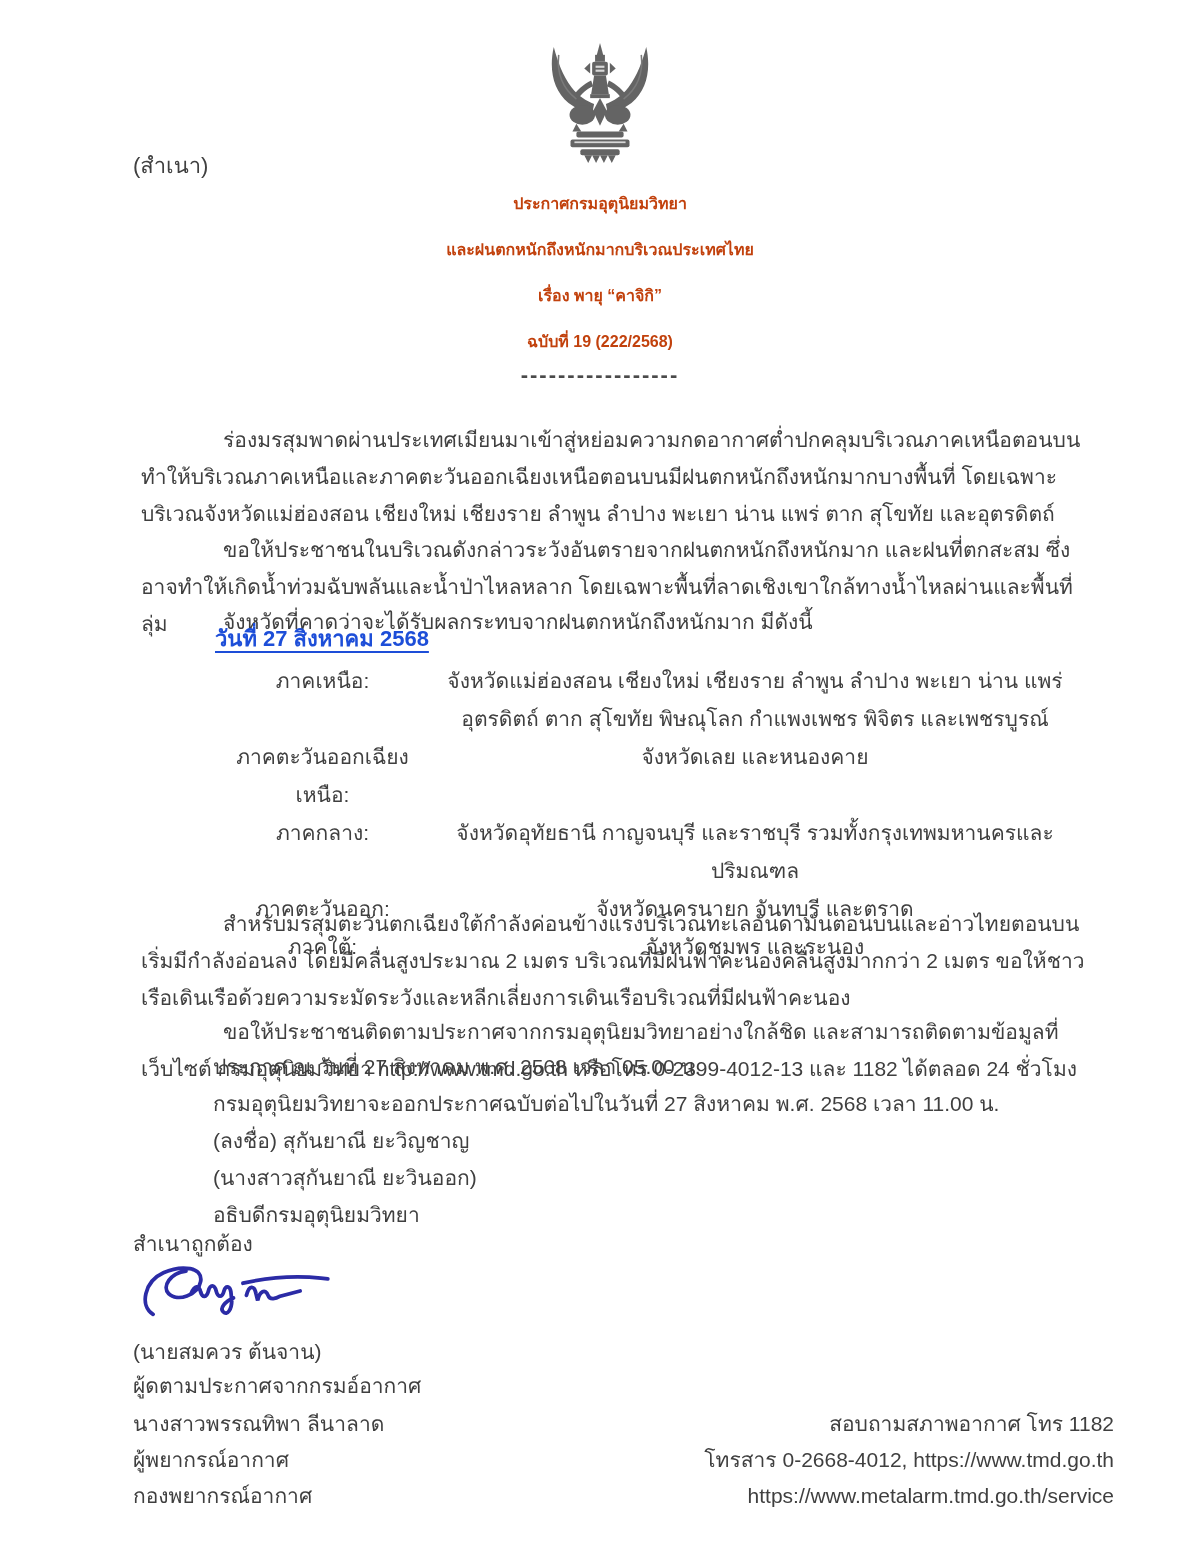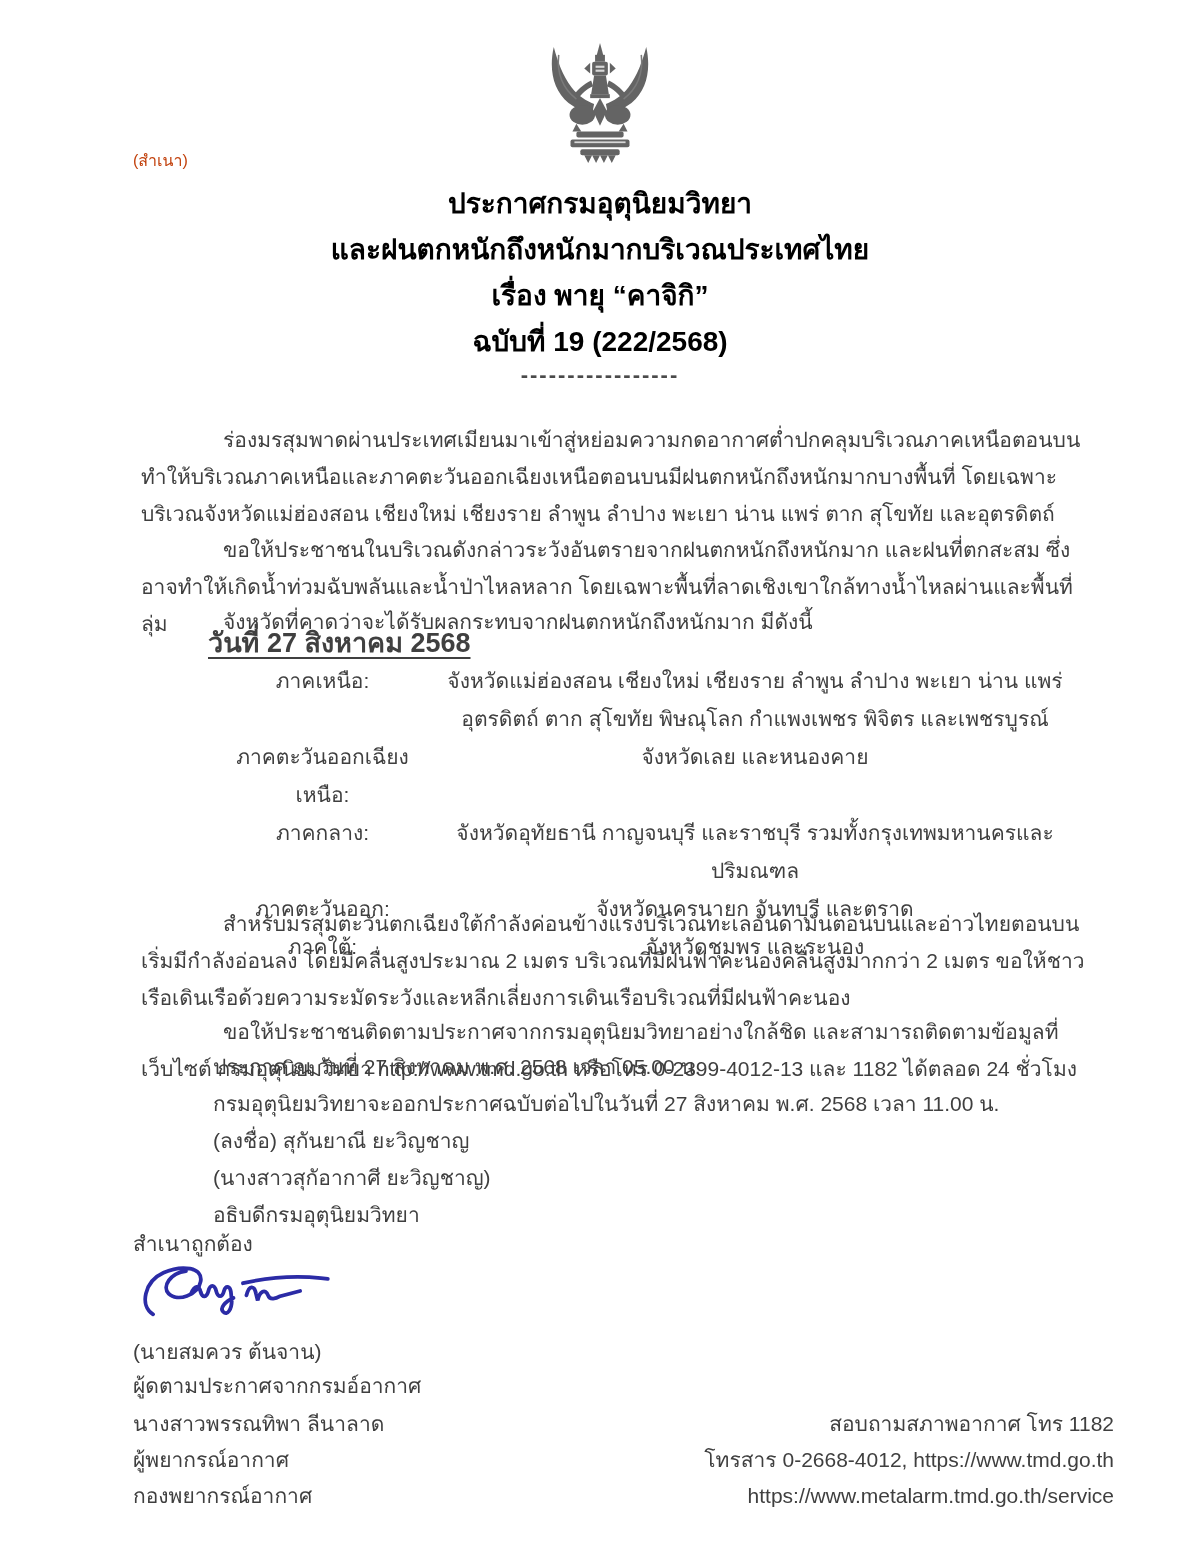--- a/index.html
+++ b/index.html
@@ -9,34 +9,34 @@
     font-family: "Liberation Sans", "DejaVu Sans", sans-serif;
     color: #3f3f3f;
     position: relative;
     overflow: hidden;
   }
   .abs { position: absolute; }
 
   
   .copy-label {
     left: 133px; top: 148px;
-    font-size: 16px; color: #c2410c;
+    font-size: 22px; color: #404040;
   }
   .emblem-wrap {
     left: 0; right: 0; top: 42px;
     display: flex; justify-content: center;
   }
   .emblem-wrap svg { width: 118px; height: 126px; }
 
   .title-block {
     left: 0; right: 0; top: 184px;
     text-align: center;
   }
   .title-line {
-    font-size: 28px; font-weight: bold; color: #000000;
+    font-size: 16px; font-weight: bold; color: #c2410c;
     height: 46px; line-height: 40px;
   }
   .divider-line {
     left: 0; right: 0; top: 362px;
     text-align: center;
     font-size: 22px; font-weight: bold; color: #4a4a4a;
     letter-spacing: 2px;
   }
 
   
@@ -45,22 +45,22 @@
     font-size: 21px; line-height: 37px;
     text-indent: 82px;
     text-align: left;
     margin-left: 8px;
   }
   .p1 { top: 400px; }
   .p2 { top: 510px; }
   .p3 { top: 582px; }
 
   .impact-date {
-    left: 208px; top: 621px;
-    font-size: 27px; font-weight: bold; color: #404040;
+    left: 215px; top: 621px;
+    font-size: 22px; font-weight: bold; color: #1d4ed8;
     text-decoration: underline;
     text-underline-offset: 5px;
   }
 
   .regions {
     left: 215px; top: 662px; width: 865px;
     display: grid;
     grid-template-columns: 215px 1fr;
     column-gap: 0;
     font-size: 21px; line-height: 38px;
@@ -175,21 +175,21 @@
     <div class="cell">จังหวัดชุมพร และระนอง</div>
   </div>
 
   <p class="abs para p4">สำหรับมรสุมตะวันตกเฉียงใต้กำลังค่อนข้างแรงบริเวณทะเลอันดามันตอนบนและอ่าวไทยตอนบนเริ่มมีกำลังอ่อนลง โดยมีคลื่นสูงประมาณ 2 เมตร บริเวณที่มีฝนฟ้าคะนองคลื่นสูงมากกว่า 2 เมตร ขอให้ชาวเรือเดินเรือด้วยความระมัดระวังและหลีกเลี่ยงการเดินเรือบริเวณที่มีฝนฟ้าคะนอง</p>
   <p class="abs para p5">ขอให้ประชาชนติดตามประกาศจากกรมอุตุนิยมวิทยาอย่างใกล้ชิด และสามารถติดตามข้อมูลที่เว็บไซต์ กรมอุตุนิยมวิทยา http://www.tmd.go.th หรือโทร 0-2399-4012-13 และ 1182 ได้ตลอด 24 ชั่วโมง</p>
 
   <div class="abs closing-block">
     <div>ประกาศ ณ วันที่ 27 สิงหาคม พ.ศ. 2568 เวลา 05.00 น.</div>
     <div>กรมอุตุนิยมวิทยาจะออกประกาศฉบับต่อไปในวันที่ 27 สิงหาคม พ.ศ. 2568 เวลา 11.00 น.</div>
     <div>(ลงชื่อ) สุกันยาณี ยะวิญชาญ</div>
-    <div>(นางสาวสุกัอากาศี ยะวิญชาญ)</div>
+    <div>(นางสาวสุกันยาณี ยะวินออก)</div>
     <div>อธิบดีกรมอุตุนิยมวิทยา</div>
   </div>
 
   <div class="abs cert-block">
     <div>สำเนาถูกต้อง</div>
     <span class="sig">
       <svg viewBox="0 0 240 74" aria-hidden="true">
         <g fill="none" stroke="#2b2ba6" stroke-width="4.4" stroke-linecap="round">
           <path d="M16 64 C 0 54 6 26 28 16 C 50 6 74 10 71 26 C 68 42 44 50 34 40 C 26 32 36 16 54 14"></path>
           <path d="M60 40 C 64 30 69 30 71 38 C 73 45 78 45 80 37 C 82 29 87 29 89 37 C 91 45 96 45 98 37 C 100 30 105 31 106 38 L 107 48 C 107 58 102 66 97 61 C 93 57 99 49 109 45"></path>

